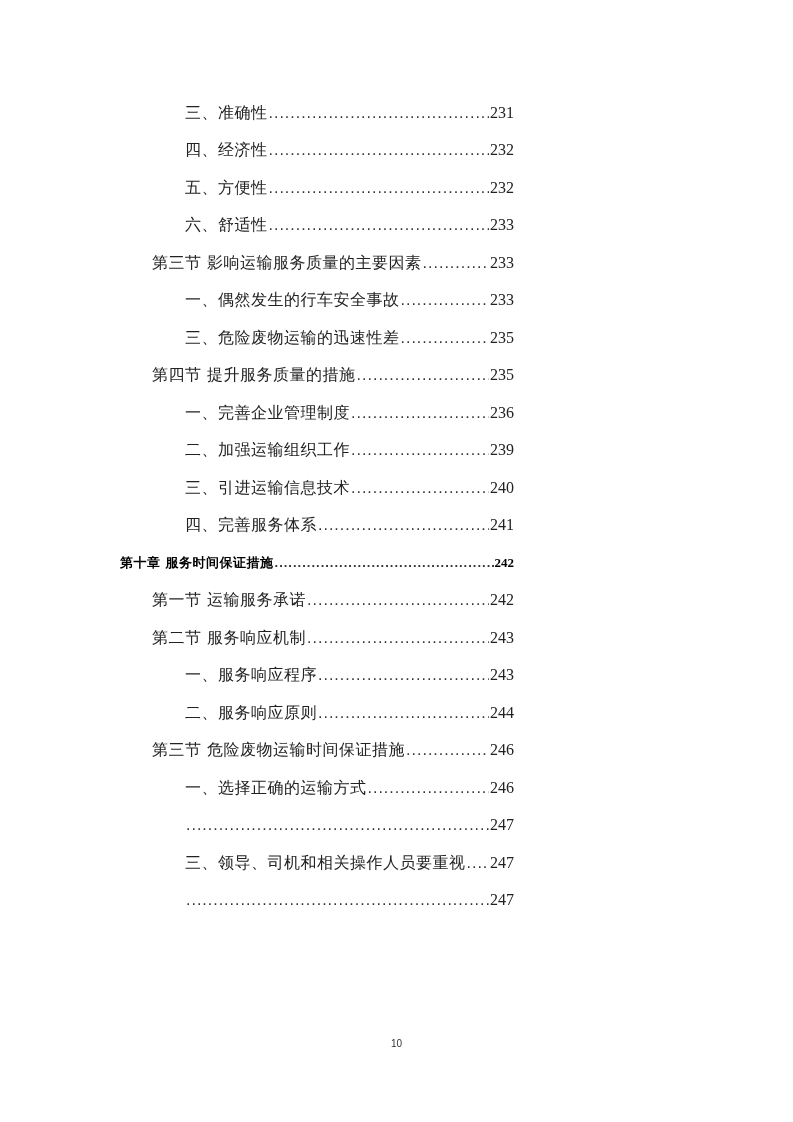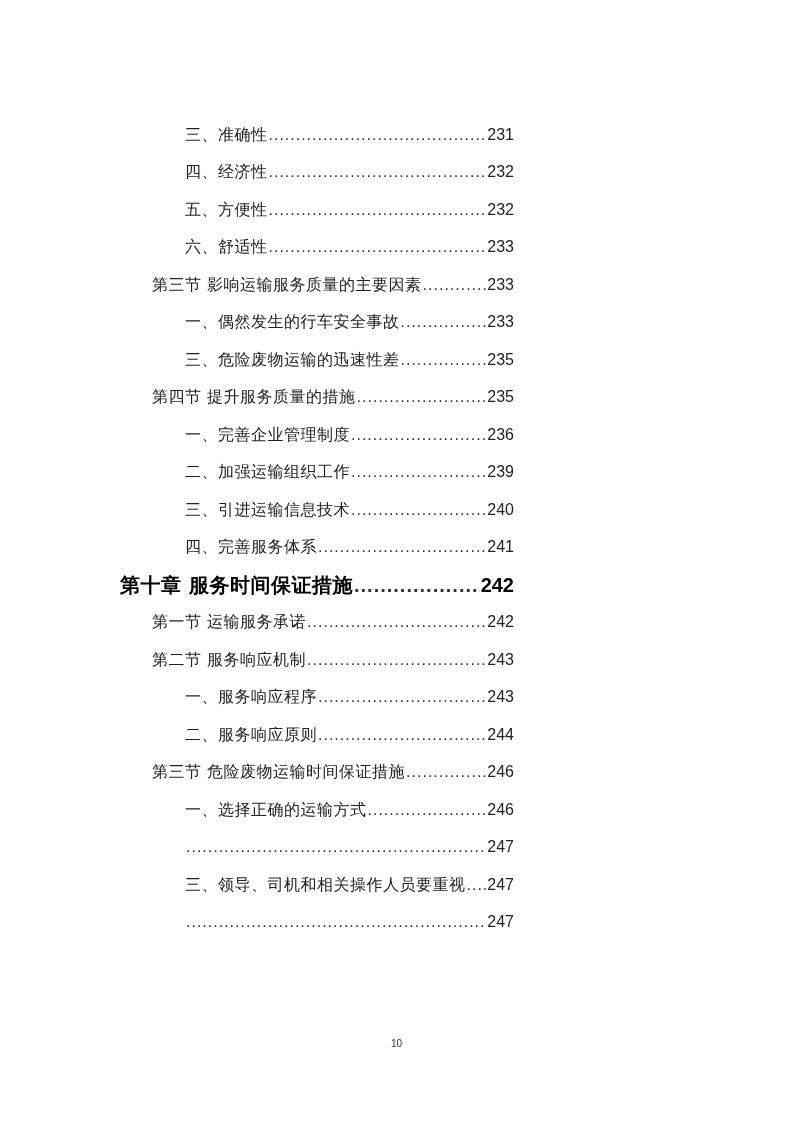--- a/index.html
+++ b/index.html
@@ -1,30 +1,30 @@
 <!DOCTYPE html>
 <html><head>
 <meta charset="utf-8">
 <style>
   html, body { margin: 0; padding: 0; background: #ffffff; }
   body { width: 793px; height: 1122px; position: relative; overflow: hidden;
          font-family: "DejaVu Sans", "Liberation Sans", sans-serif; color: #222; }
-  .toc { position: absolute; top: 110px; left: 0; width: 634px; text-align: right; }
+  .toc { position: absolute; top: 88px; left: 0; width: 634px; text-align: right; }
   .row { position: relative; height: 37.5px; display: flex; align-items: center;
          font-size: 16px; line-height: 20px; }
   .row .inner { display: flex; align-items: baseline; position: absolute; right: 120px; }
   .row.l1 .inner { left: 120px; }
   .row.l2 .inner { left: 152px; }
   .row.l3 .inner { left: 185px; }
-  .row.l1 { font-weight: bold; color: #000; font-size: 20px; }
+  .row.l1 { font-weight: bold; color: #000; font-size: 13px; }
   .title { white-space: nowrap; letter-spacing: 0.5px; }
   .leader { flex: 1; overflow: hidden; white-space: nowrap; margin: 0 1px;
             font-family: "Liberation Sans", sans-serif; color: #333; }
   .leader::after { content: "........................................................................................................................................................................................................"; letter-spacing: 1px; }
-  .page { font-family: Liberation Sans, sans-serif; white-space: nowrap; margin-top: 12px; }
+  .page { font-family: Liberation Serif, serif; white-space: nowrap; margin-top: 12px; }
   .footer { position: absolute; top: 1038px; left: 0; width: 793px; text-align: center;
             font-size: 10px; font-family: "Liberation Sans", sans-serif; color: #333; }
 </style>
 </head>
 <body>
 
 <div class="toc">
   <div class="row l3">
       <div class="inner">
         <span class="title">三、准确性</span>

